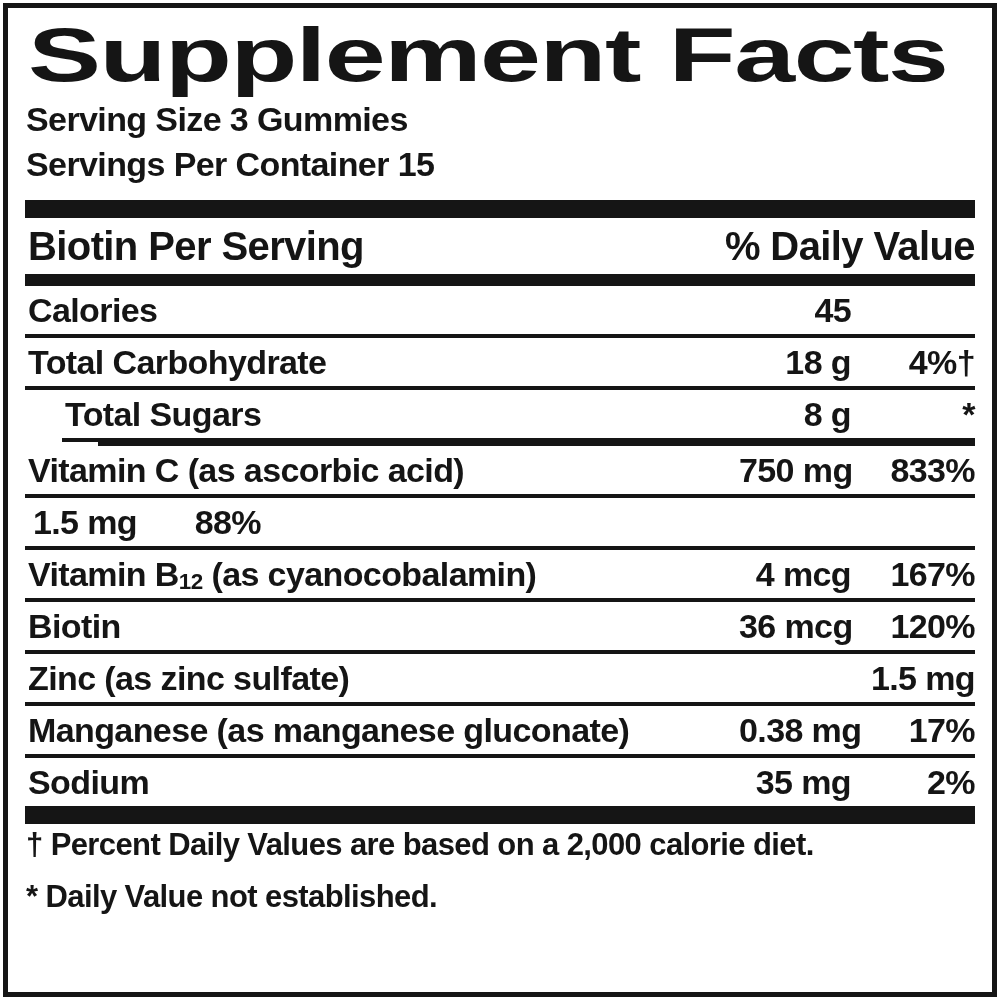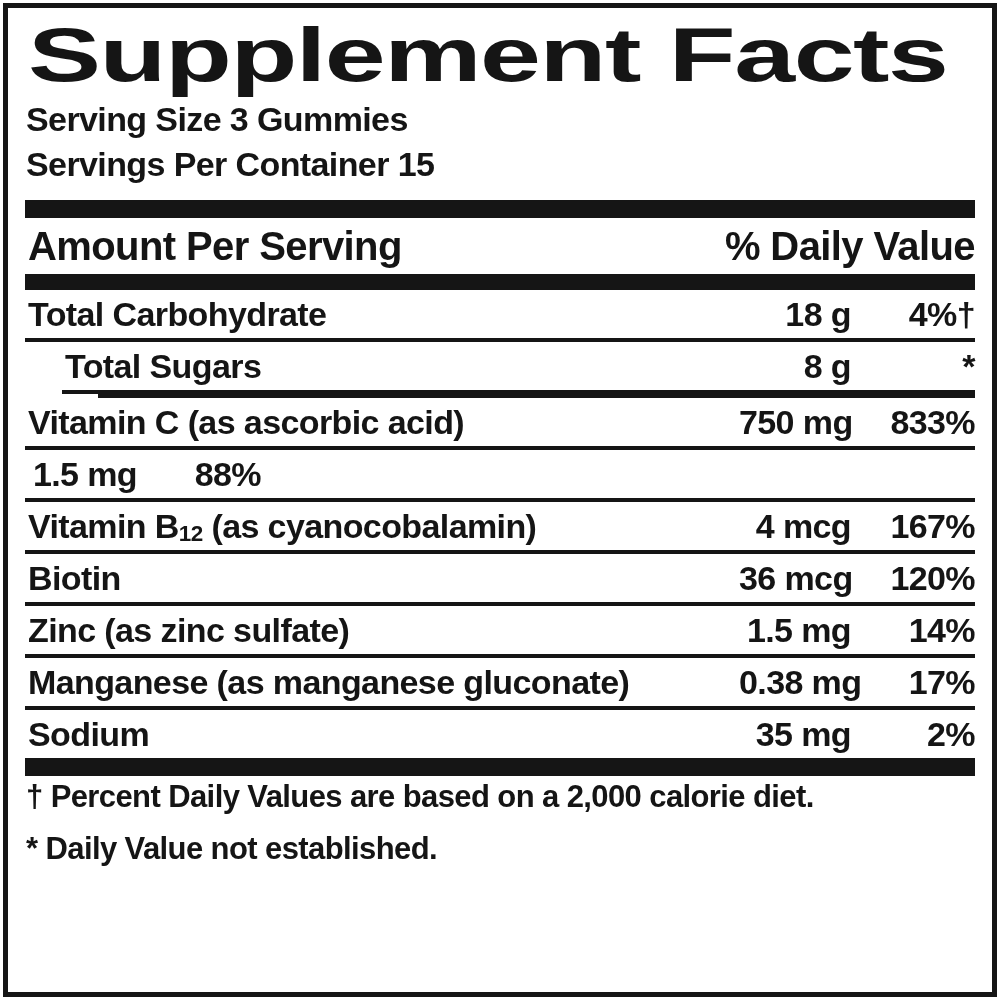--- a/index.html
+++ b/index.html
@@ -103,27 +103,32 @@
     <span class="title-stretch">Supplement Facts</span>
   </div>
 
   <div class="serving-line">Serving Size 3 Gummies</div>
 
   <div class="serving-line">Servings Per Container 15</div>
 
   <div class="bar thick top-sep"></div>
 
   <div class="head-row">
-    <span>Amount Per Serving</span>
+    <span>Biotin Per Serving</span>
     <span>% Daily Value</span>
   </div>
 
   <div class="bar medium"></div>
 
   <div id="rows">
+      <div class="row">
+        <span class="nm">Calories</span>
+        <span class="amt">45</span>
+        <span class="dv"></span>
+      </div>
       <div class="hairline"></div>
       <div class="row">
         <span class="nm">Total Carbohydrate</span>
         <span class="amt">18 g</span>
         <span class="dv">4%†</span>
       </div>
       <div class="hairline"></div>
       <div class="row ind1">
         <span class="nm">Total Sugars</span>
         <span class="amt">8 g</span>
@@ -150,21 +155,20 @@
       <div class="hairline"></div>
       <div class="row">
         <span class="nm">Biotin</span>
         <span class="amt">36 mcg</span>
         <span class="dv">120%</span>
       </div>
       <div class="hairline"></div>
       <div class="row">
         <span class="nm">Zinc (as zinc sulfate)</span>
         <span class="amt">1.5 mg</span>
-        <span class="dv">14%</span>
       </div>
       <div class="hairline"></div>
       <div class="row">
         <span class="nm">Manganese (as manganese gluconate)</span>
         <span class="amt">0.38 mg</span>
         <span class="dv">17%</span>
       </div>
       <div class="hairline"></div>
       <div class="row">
         <span class="nm">Sodium</span>

